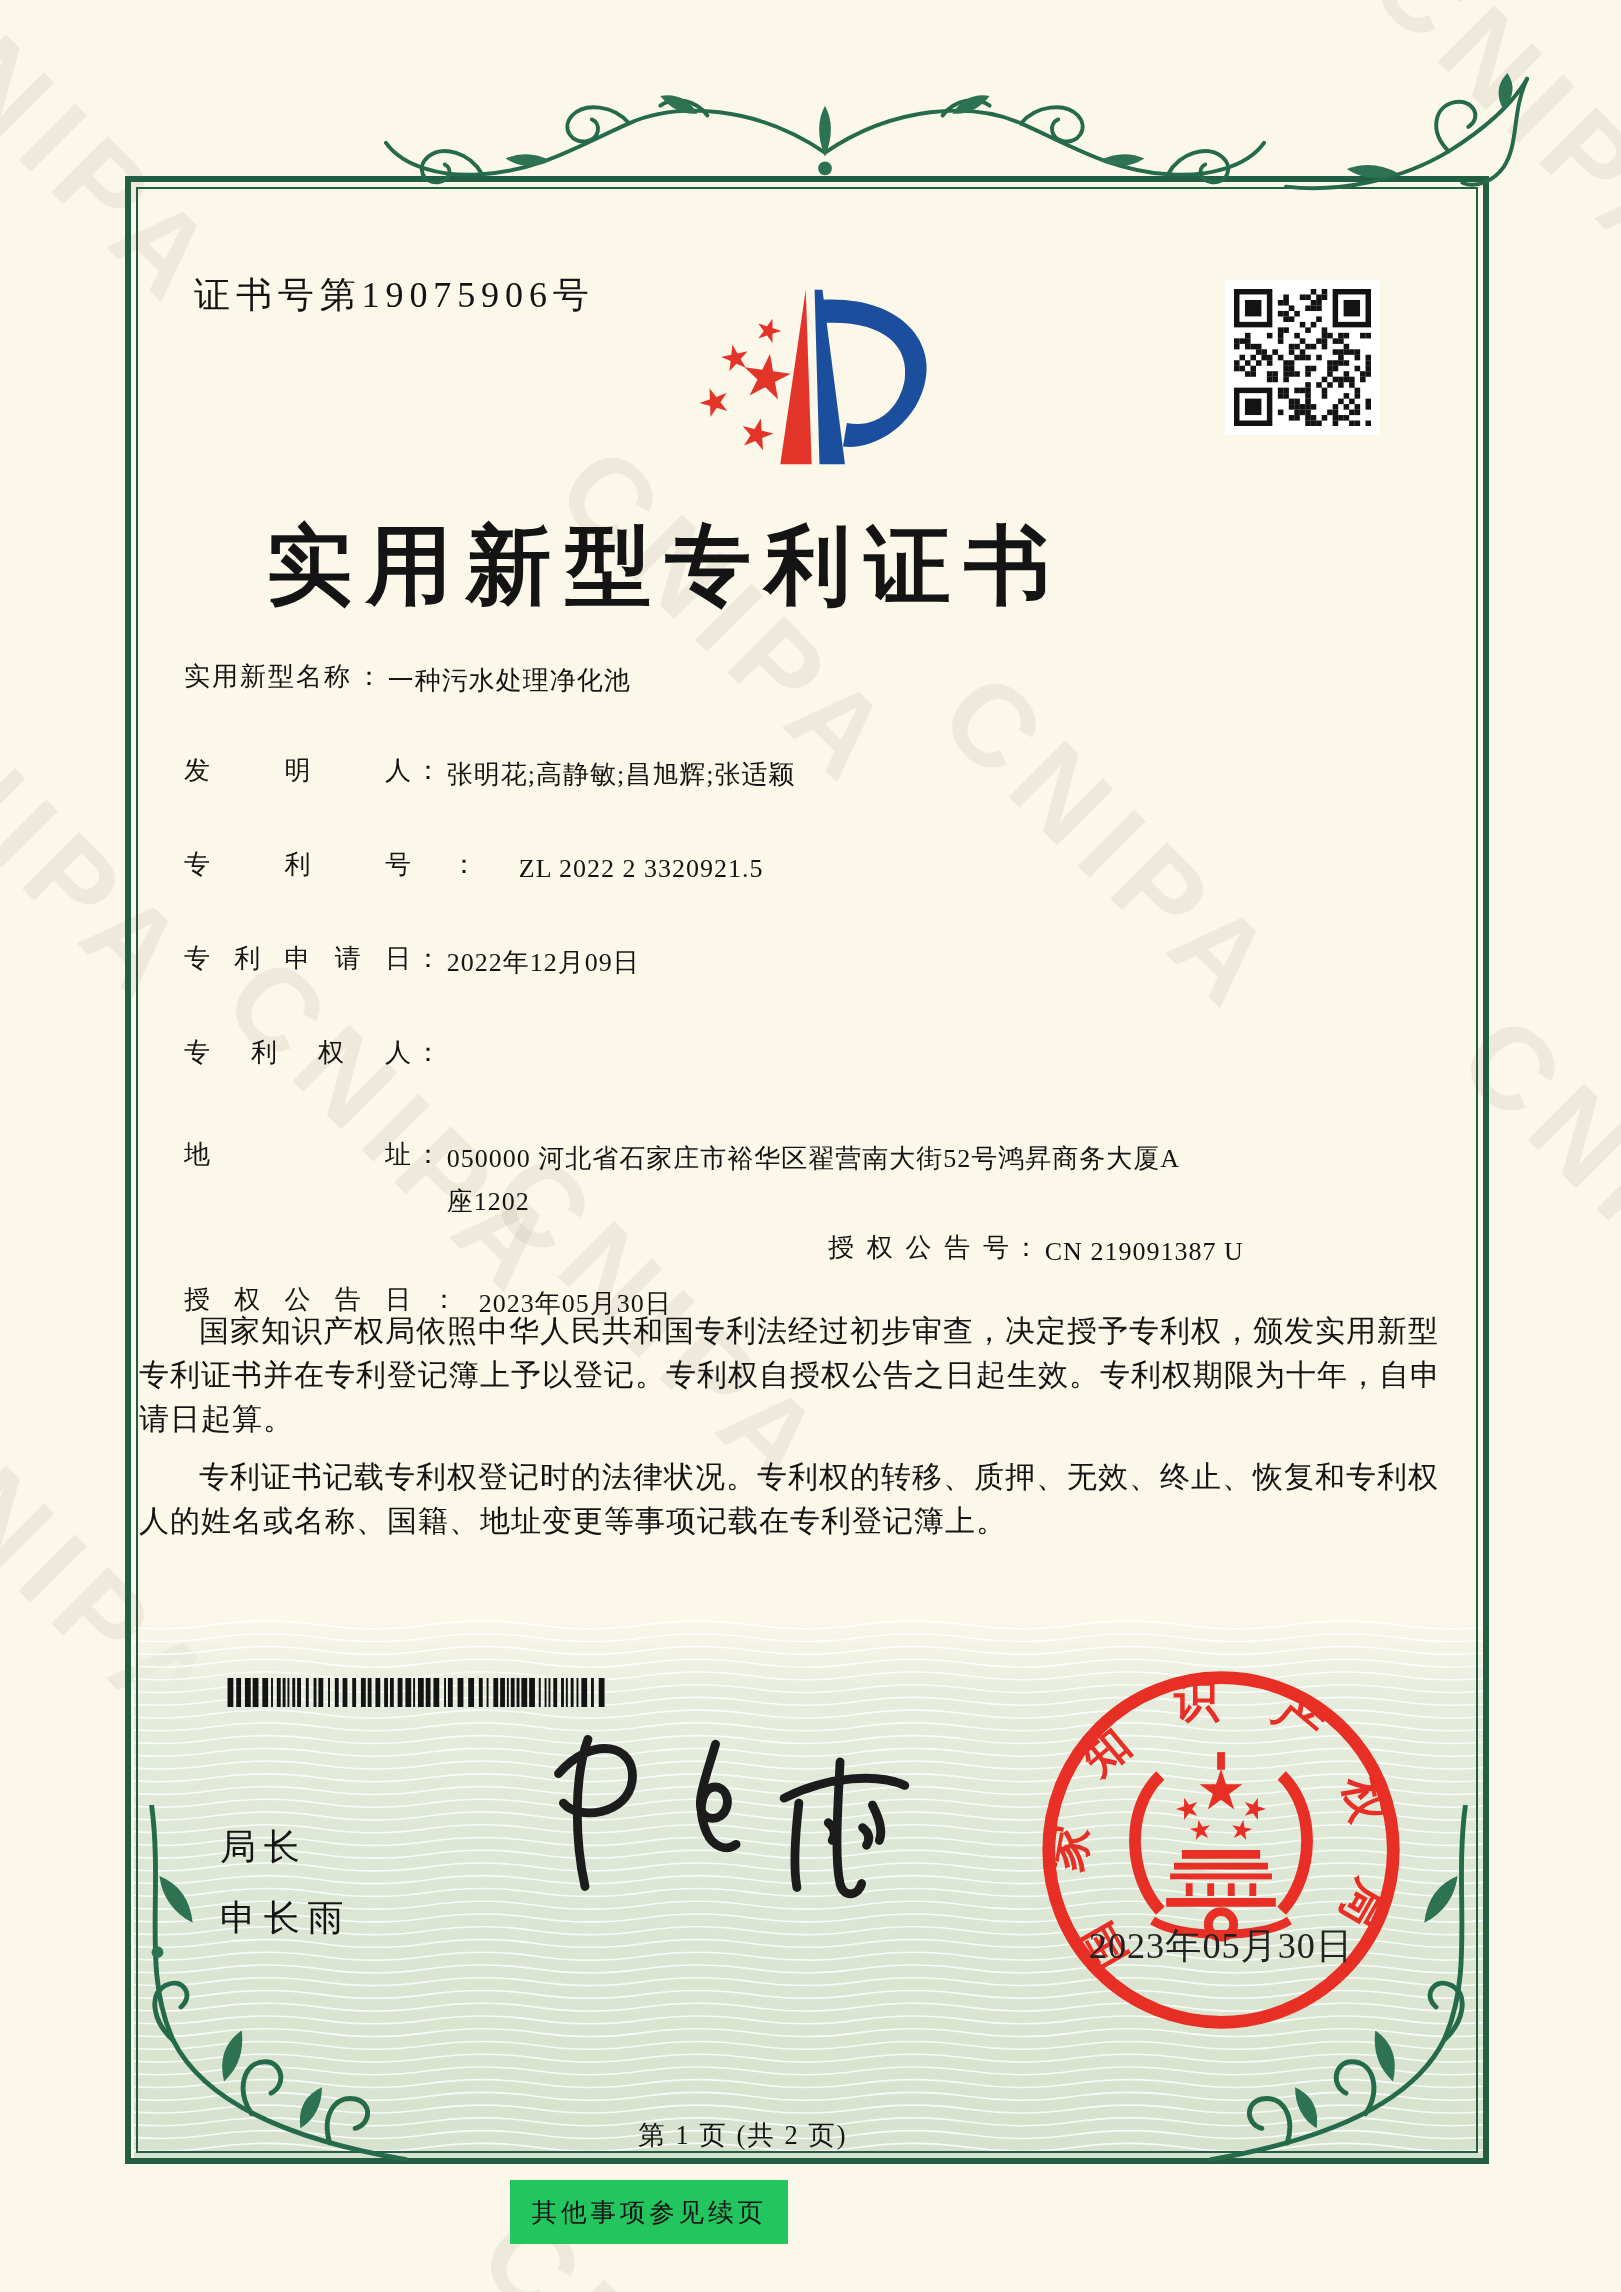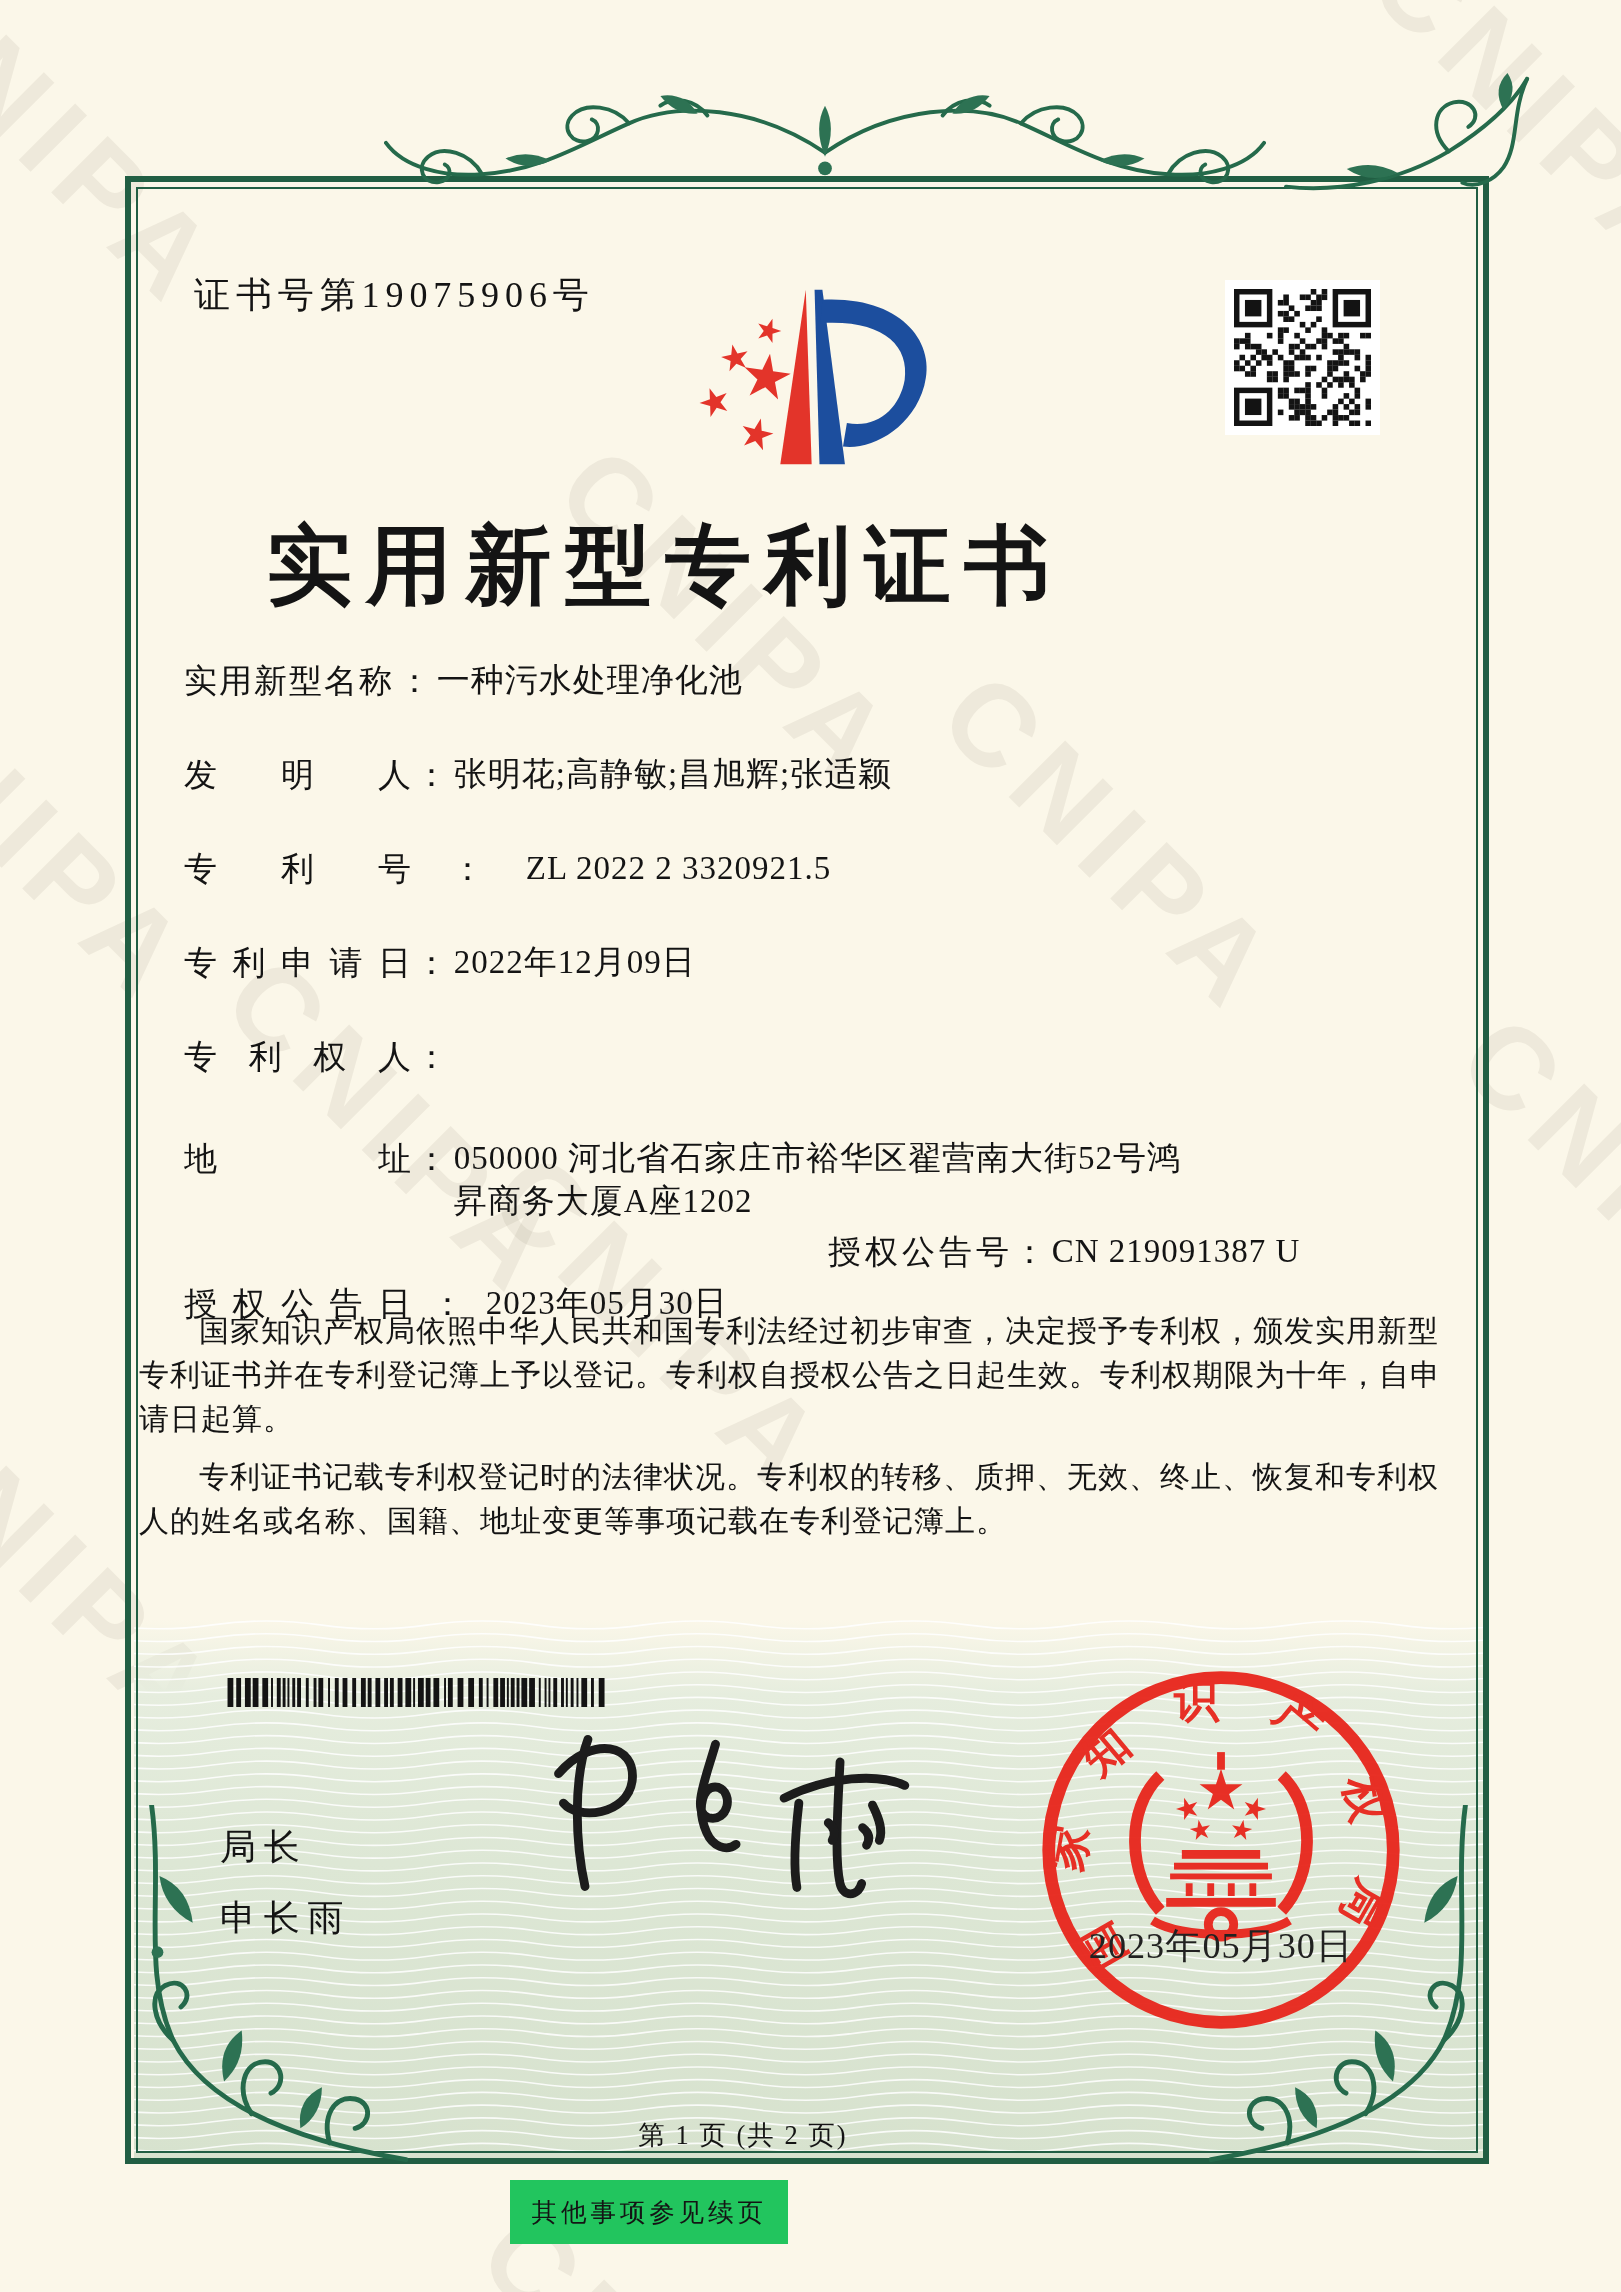--- a/index.html
+++ b/index.html
@@ -24,21 +24,21 @@
   
   .cert-no{position:absolute;left:194px;top:271px;font-size:36px;letter-spacing:5.9px;}
   .logo{position:absolute;left:696px;top:282px;}
   .qr{position:absolute;left:1225px;top:280px;width:155px;height:155px;background:#fff;
       padding:8.8px;box-sizing:border-box;}
   #qr-fixed rect.b,#qr-mods rect{fill:#131313;}
   #qr-fixed rect.w{fill:#fff;}
   .title{position:absolute;left:0;top:508px;width:1330px;text-align:center;
          font-size:86px;font-weight:bold;letter-spacing:13.7px;}
   
-  .frow{position:absolute;left:184px;font-size:33px;display:flex;align-items:flex-start;}
+  .frow{position:absolute;left:184px;font-size:26px;display:flex;align-items:flex-start;}
   .flabel{display:inline-block;width:227px;text-align:justify;text-align-last:justify;flex:none;}
   .flabel.natural{width:auto;text-align:left;text-align-last:auto;letter-spacing:2px;}
   .fcolon{display:inline-block;flex:none;margin:0 5.9px 0 3.9px;}
   .fvalue{display:inline-block;letter-spacing:1px;line-height:43px;}
   .fvalue.wrap{width:743px;}
   .frow.sub{left:828px;}
   .frow.sub .flabel{width:181px;}
   
   .body-text{position:absolute;left:139px;top:1309px;width:1323px;font-size:30px;
              line-height:44px;letter-spacing:1px;}

